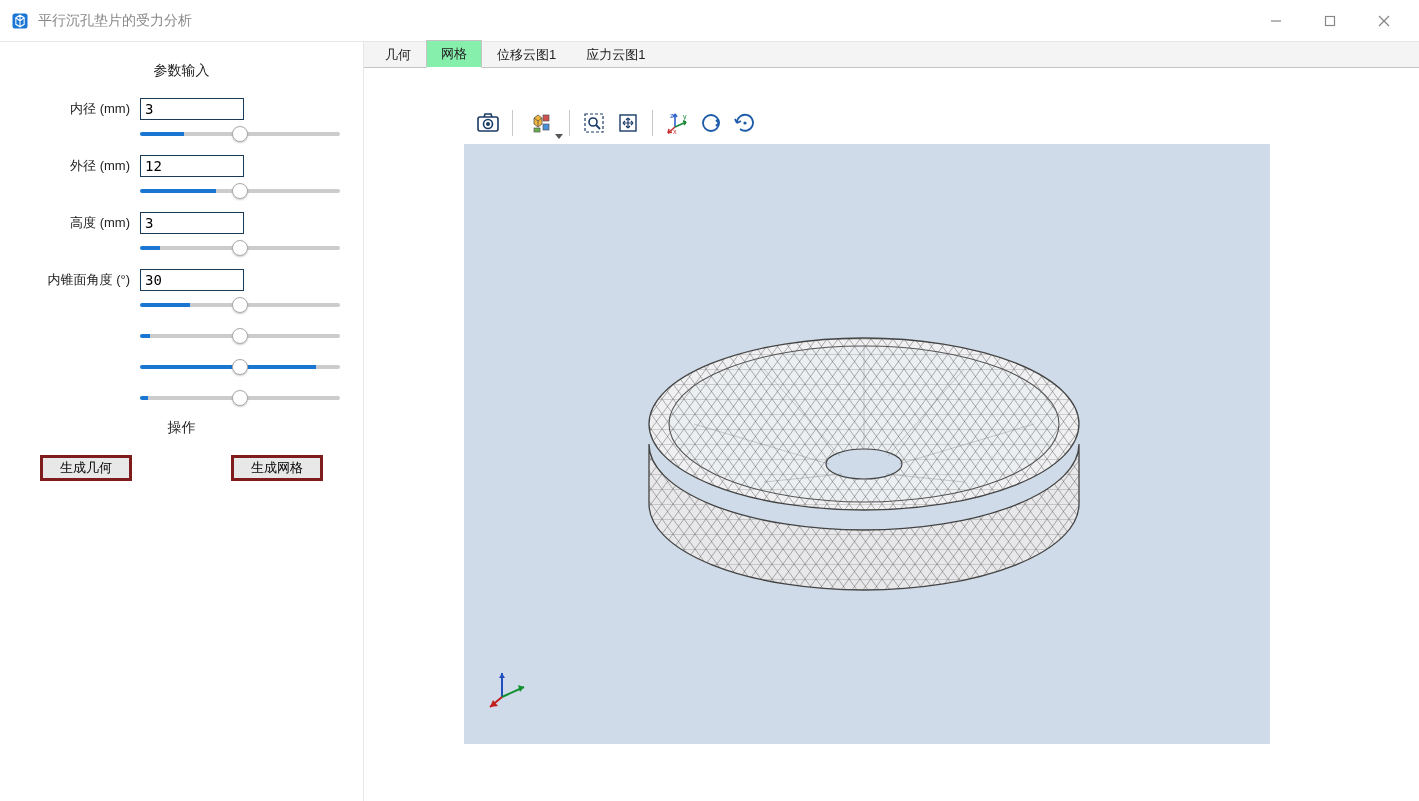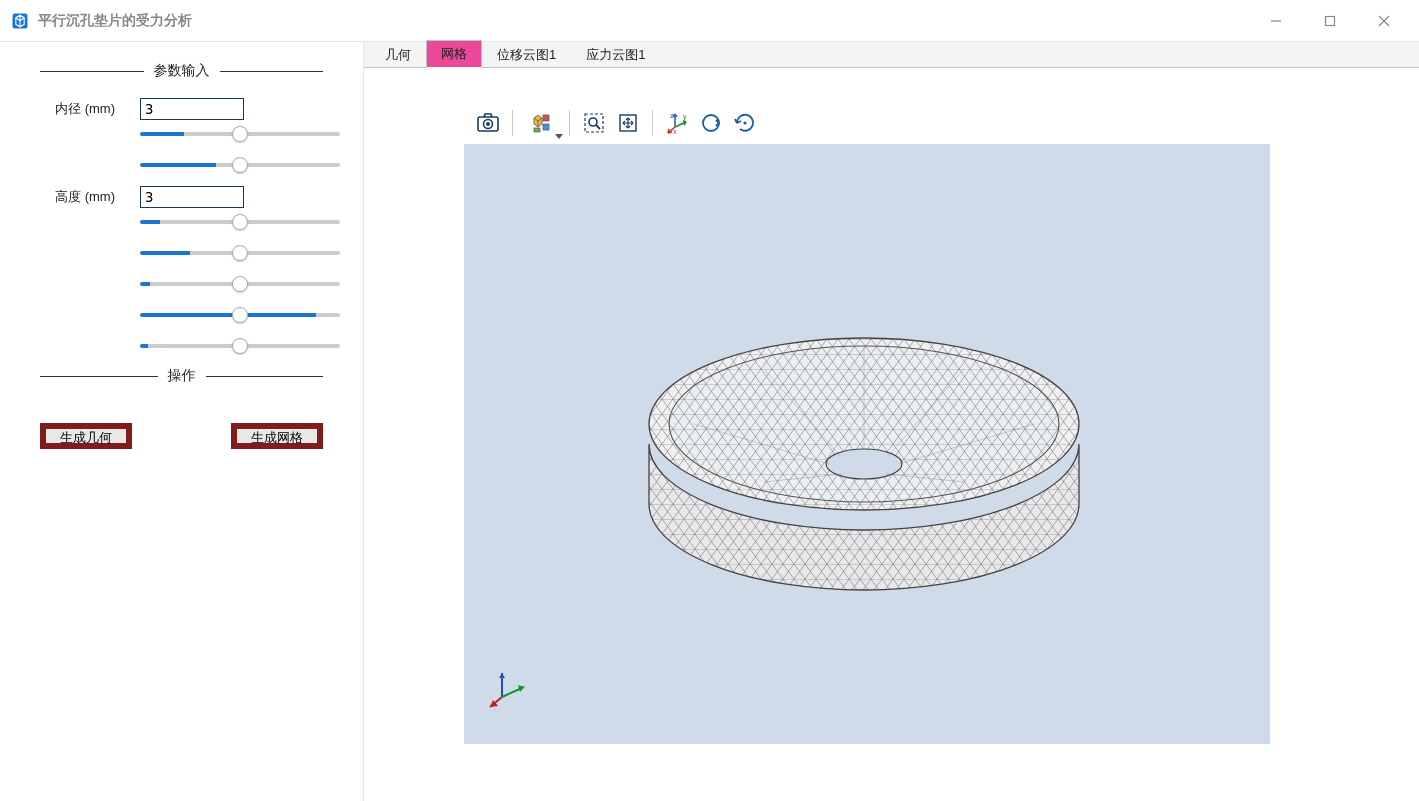--- a/index.html
+++ b/index.html
@@ -12,21 +12,20 @@
   height: 801px;
   overflow: hidden;
 }
 .titlebar {
   height: 42px;
   display: flex;
   align-items: center;
   padding: 0 8px 0 10px;
   background: #fff;
   border-bottom: 1px solid #e6e6e6;
-  font-weight: bold;
 }
 .titlebar .app-icon {
   width: 20px; height: 20px;
   margin-right: 8px;
   display:flex;align-items:center;justify-content:center;
 }
 .titlebar .title { color: #888; font-size: 14px; }
 .win-controls { margin-left: auto; display: flex; }
 .win-controls div {
   width: 54px; height: 42px;
@@ -36,33 +35,34 @@
 .win-controls div svg { stroke:#888; }
 .content { display: flex; height: calc(801px - 42px); }
 .sidebar {
   width: 364px;
   padding: 12px 40px 0 40px;
   border-right: 1px solid #e6e6e6;
 }
 .section-header {
   display:flex; align-items:center; justify-content:center;
   margin: 8px 0 18px 0;
+  flex-direction: column;
 }
 .section-header .line {
   flex:1; height:1px; background:#333;
 }
 .section-header .txt {
   padding:0 10px; font-size:14px; color:#222;
 }
 .param-row {
   display:flex; align-items:center;
   margin-bottom:4px;
 }
 .param-label {
-  width: 100px; text-align:center; font-size:13px; color:#222;
+  width: 100px; text-align:right; font-size:13px; color:#222;
   padding-right:10px;
 }
 .param-input {
   width: 104px; height:22px;
   border:1px solid #1a3a5a;
   font-family: monospace;
   font-size:14px;
   padding:1px 4px;
   background:#fff;
 }
@@ -87,45 +87,44 @@
 }
 .slider::-moz-range-thumb {
   width:16px; height:16px; border-radius:50%;
   background:#fff; border:1px solid #aaa;
   box-shadow:0 1px 2px rgba(0,0,0,0.2);
 }
 .btn-row { display:flex; justify-content:space-between; margin:14px 0 28px 0; }
 .btn {
   width:92px; height:26px;
   background:#e8e8e8;
-  border:6px solid #7f1d1d;
+  border:3px solid #7f1d1d;
   font-size:13px;
   cursor:pointer;
   font-family:inherit;
-  margin-top:20px;
 }
 .main { flex:1; display:flex; flex-direction:column; }
 .tabs {
   height:26px;
   display:flex; align-items:flex-end;
   padding-left:6px;
   border-bottom:1px solid #c4c4c4;
   background:#f4f4f4;
 }
 .tab {
   padding:4px 14px;
   font-size:13px;
   color:#222;
   border:1px solid transparent;
   border-bottom:none;
   cursor:pointer;
   position:relative; top:1px;
 }
 .tab.active {
-  background:#ec4899;
+  background:#86efac;
   border-color:#c4c4c4;
   border-bottom:1px solid #fff;
 }
 .viewport-area {
   flex:1; padding:34px 0 0 100px;
   background:#fff;
 }
 .toolbar {
   display:flex; align-items:center; gap:2px;
   padding:6px 8px; width:806px;
@@ -190,28 +189,36 @@
       <div class="txt">参数输入</div>
       <div class="line"></div>
     </div>
 
     <div class="param-row">
       <div class="param-label">内径 (mm)</div>
       <input class="param-input" value="3" style="">
     </div>
     <div class="slider-wrap"><input type="range" class="slider" style="--fill: 22%;" value="50"></div>
 
+    <div class="param-row">
+      <div class="param-label">外径 (mm)</div>
+      <input class="param-input" value="12" style="">
+    </div>
     <div class="slider-wrap"><input type="range" class="slider" style="--fill: 38%;" value="50"></div>
 
     <div class="param-row">
       <div class="param-label">高度 (mm)</div>
       <input class="param-input" value="3" style="">
     </div>
     <div class="slider-wrap"><input type="range" class="slider" style="--fill: 10%;" value="50"></div>
 
+    <div class="param-row">
+      <div class="param-label">内锥面角度 (°)</div>
+      <input class="param-input" value="30" style="">
+    </div>
     <div class="slider-wrap"><input type="range" class="slider" style="--fill: 25%;" value="50"></div>
 
     <div class="slider-wrap"><input type="range" class="slider" style="--fill: 5%;" value="50"></div>
 
     <div class="slider-wrap"><input type="range" class="slider" style="--fill: 88%;" value="50"></div>
 
     <div class="slider-wrap"><input type="range" class="slider" style="--fill: 4%;" value="50"></div>
 
     <div class="section-header">
       <div class="line"></div>

